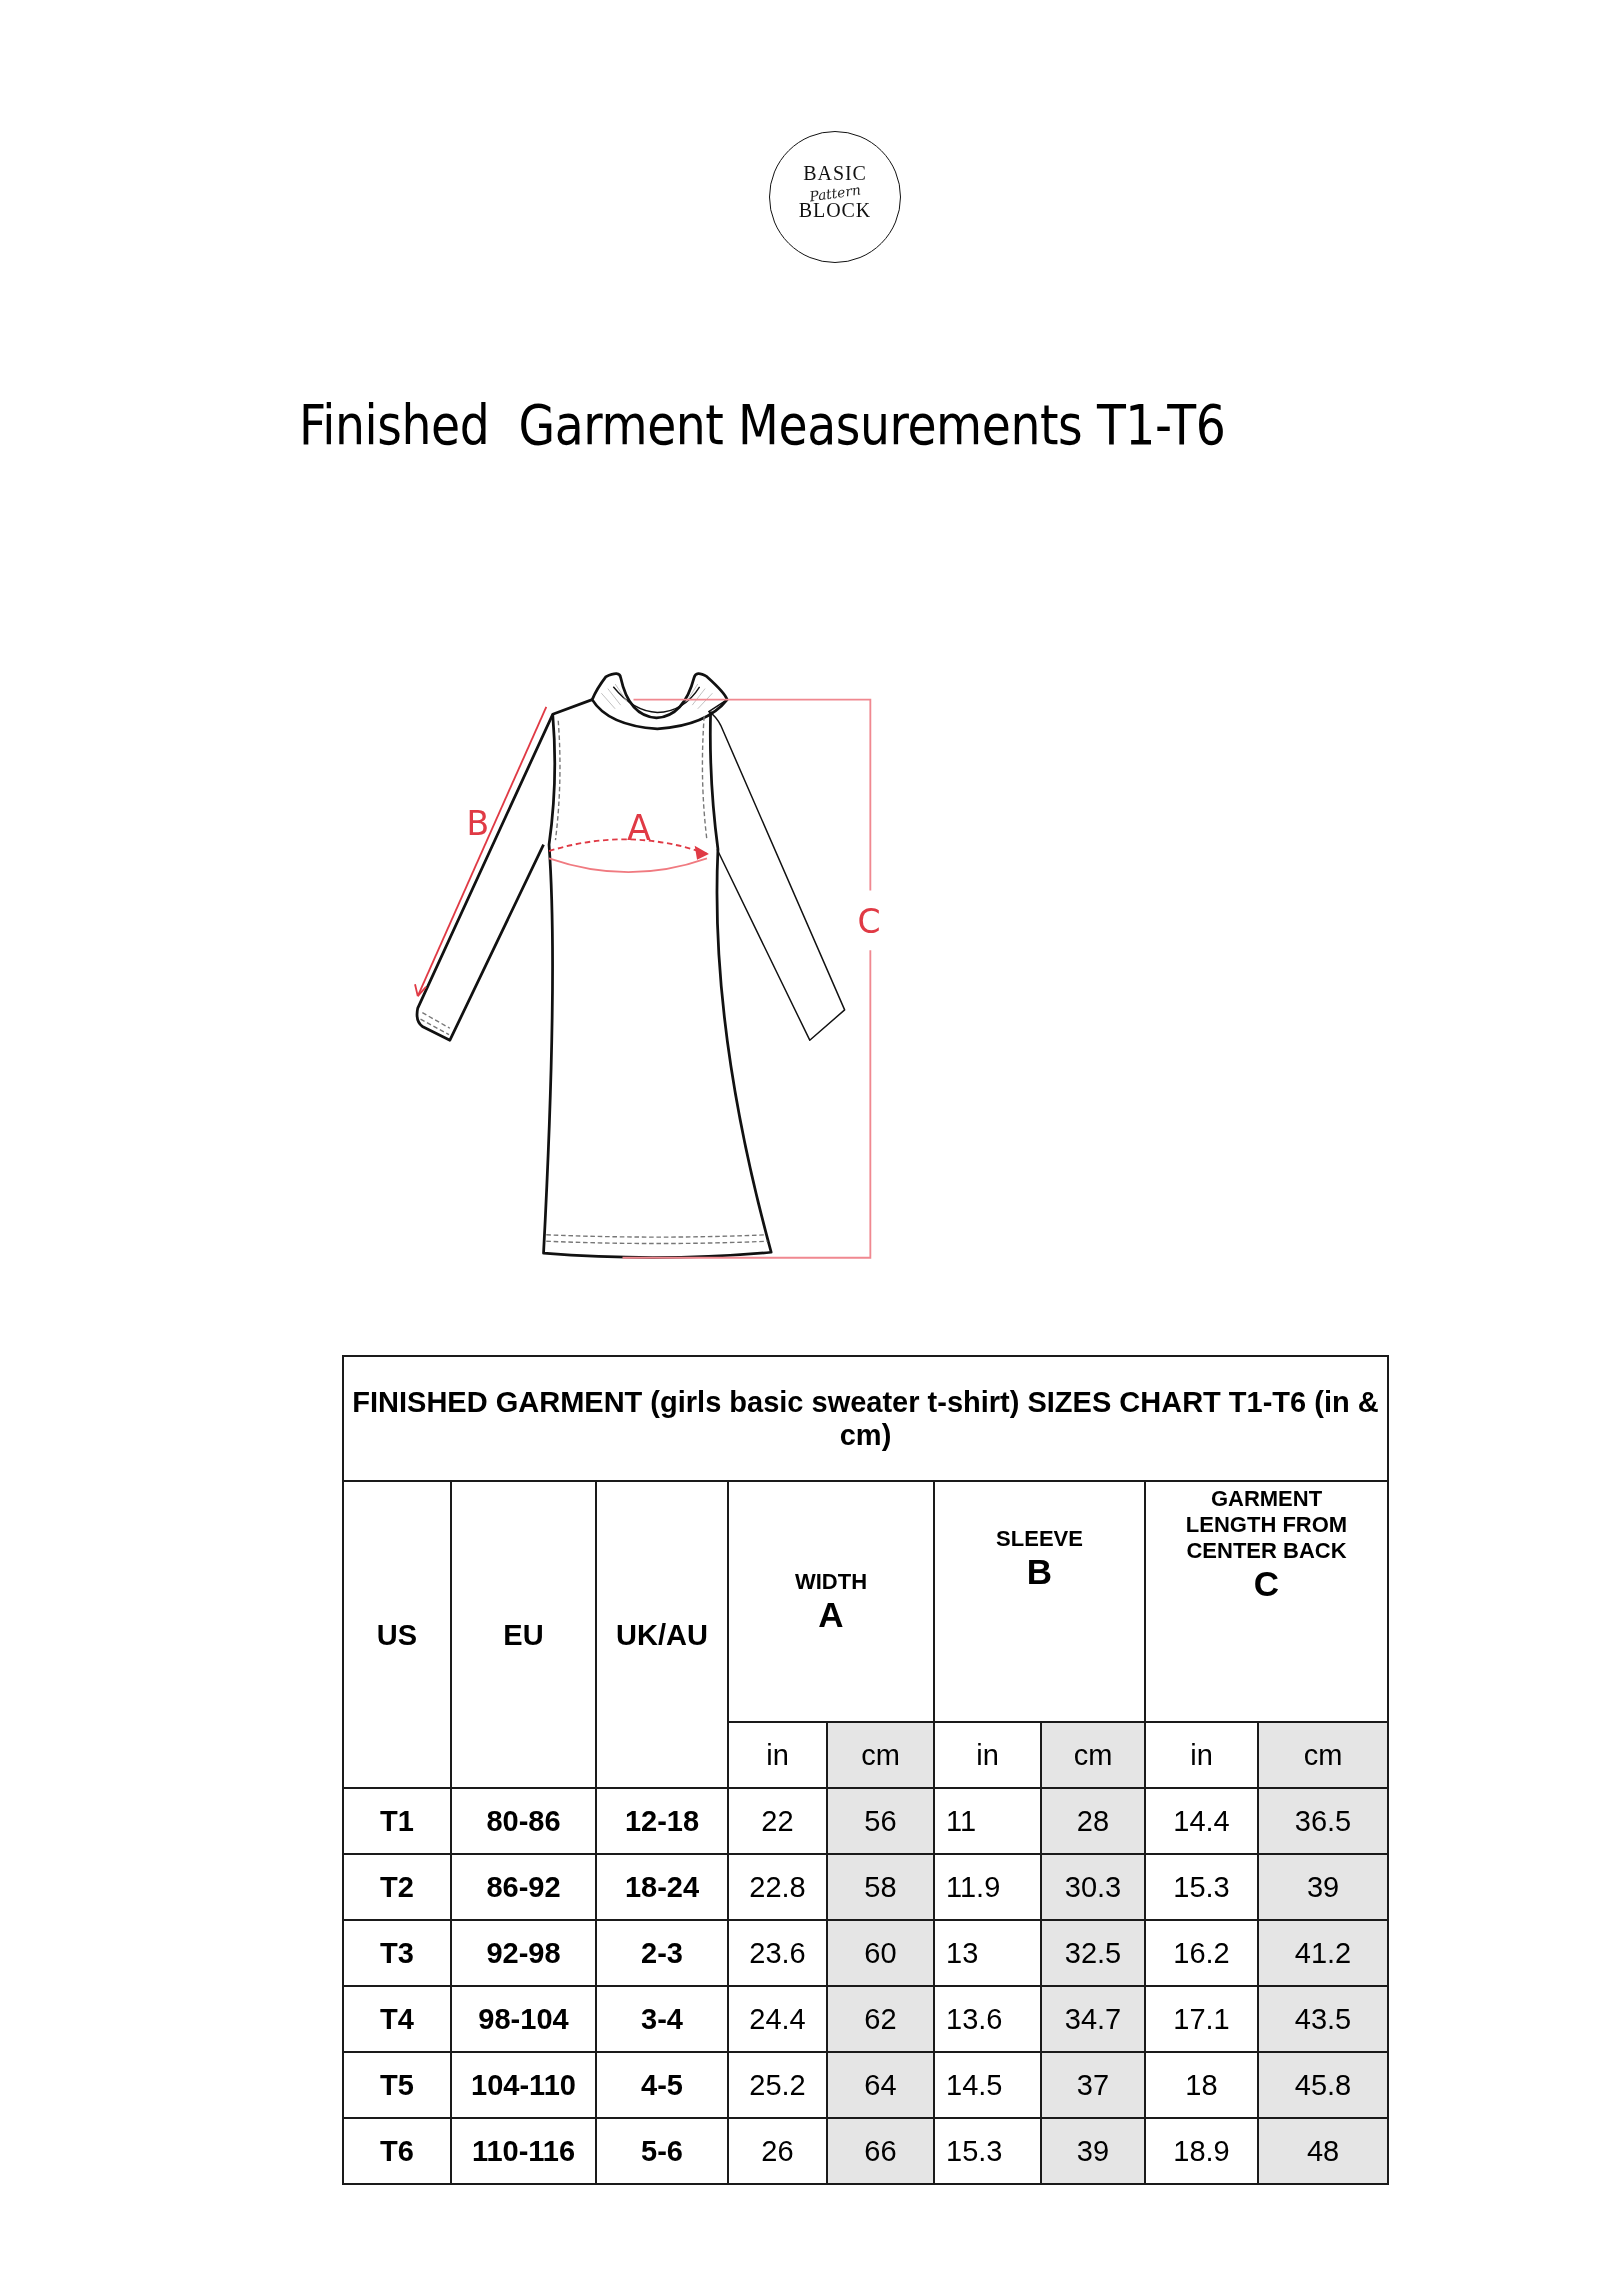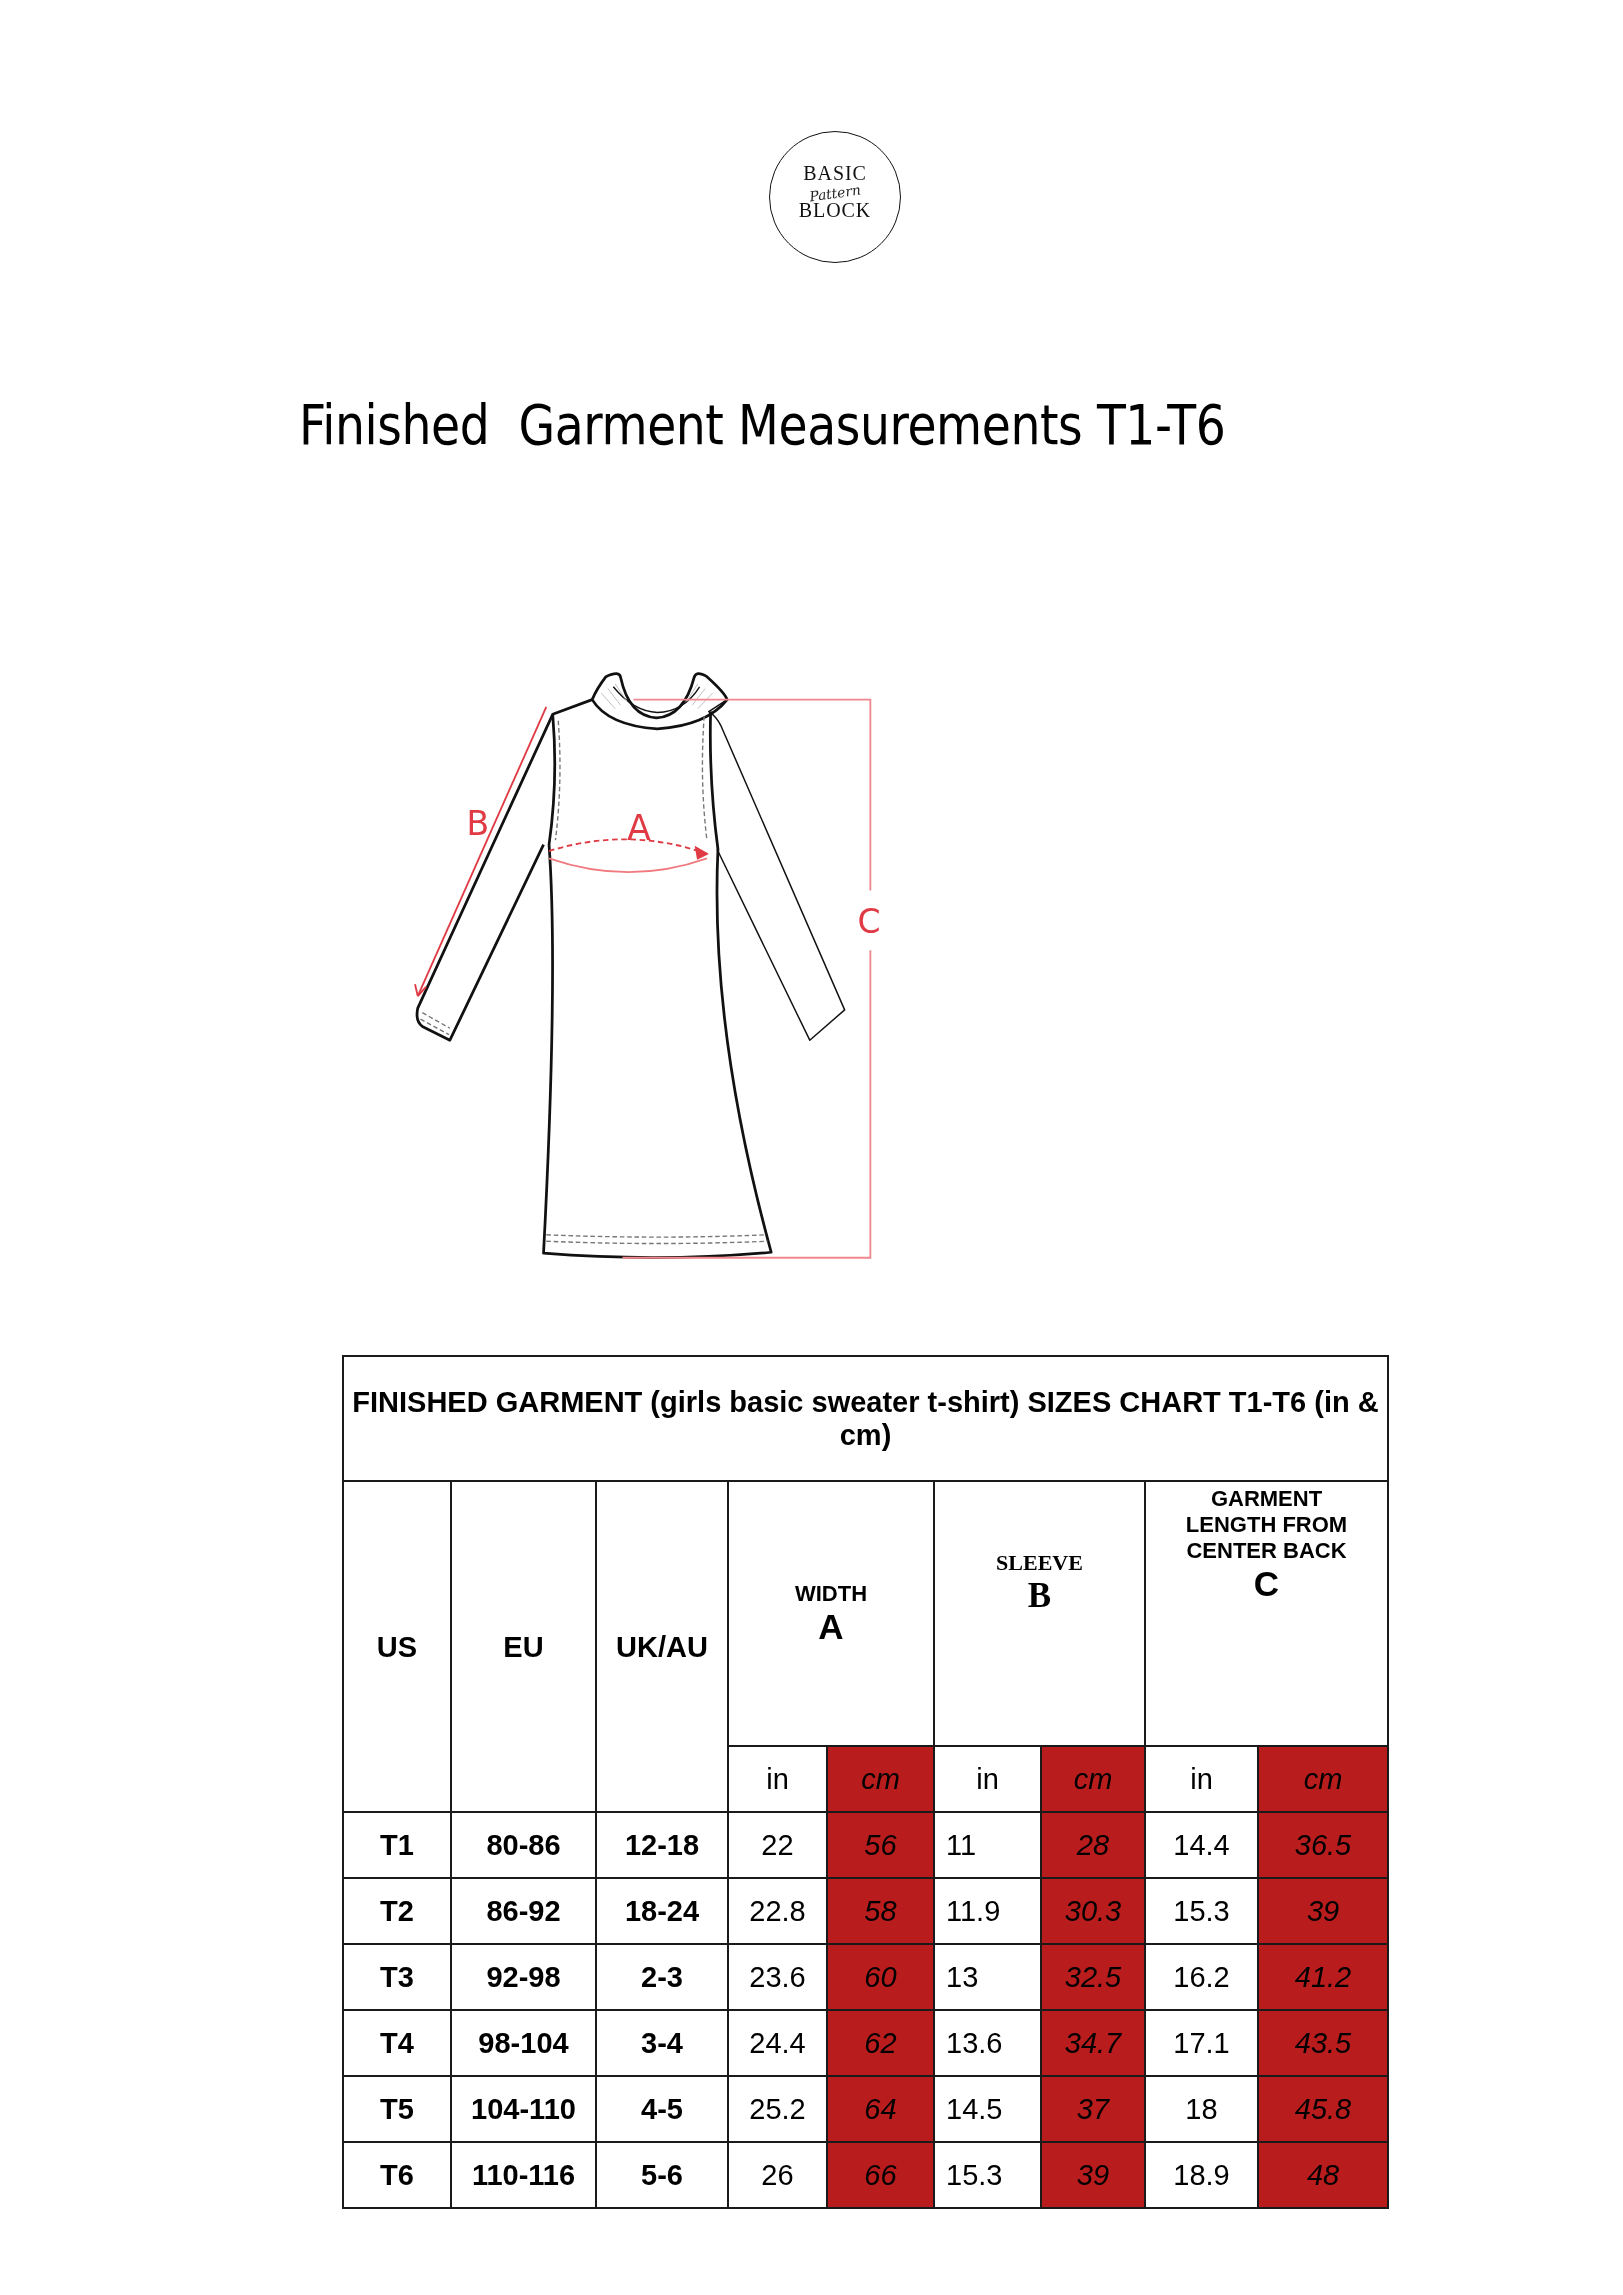--- a/index.html
+++ b/index.html
@@ -13,21 +13,21 @@
   .diagram{position:absolute;left:404px;top:661px;width:918px;height:606px;}
   table.chart{position:absolute;left:342px;top:1355px;width:1045px;border-collapse:collapse;table-layout:fixed;}
   table.chart td{border:2.8px solid #1a1a1a;text-align:center;vertical-align:middle;padding:0;font-size:29px;}
   .cap td{height:123px;text-align:left;padding-left:26px;font-weight:bold;font-size:23px;margin-left:22px;}
   .hdr td{height:195px;font-weight:bold;}
   .hdr .small{font-size:22px;line-height:26px;display:block;}
   .hdr .big{font-size:35px;display:block;line-height:40px;}
   .sub td{height:64px;font-size:29px;}
   .row td{height:64px;}
   .row td.b{font-weight:bold;}
-  .shade{background:#b91c1c;font-style:italic;}
+  .shade{background:#e5e5e5;}
   .l{text-align:left !important;padding-left:11px !important;}
 </style>
 </head>
 <body>
 
 <div class="logo">
   <span class="l1">BASIC</span>
   <span class="script">Pattern</span>
   <span class="l2">BLOCK</span>
 </div>
@@ -98,21 +98,21 @@
     <td rowspan="2">
           <span class="big" style="font-size:29px">EU</span>
         </td>
     <td rowspan="2">
           <span class="big" style="font-size:29px">UK/AU</span>
         </td>
     <td colspan="2">
       <span class="small">WIDTH</span>
       <span class="big">A</span>
     </td>
-    <td colspan="2" style="vertical-align:top;padding-top:68px;font-family:Liberation Serif, serif;">
+    <td colspan="2" style="vertical-align:top;padding-top:44px;">
       <span class="small">SLEEVE</span>
       <span class="big">B</span>
     </td>
     <td colspan="2" style="vertical-align:top;padding-top:4px;">
       <span class="small">GARMENT</span>
       <span class="small">LENGTH FROM</span>
       <span class="small">CENTER BACK</span>
       <span class="big">C</span>
     </td>
   </tr>

